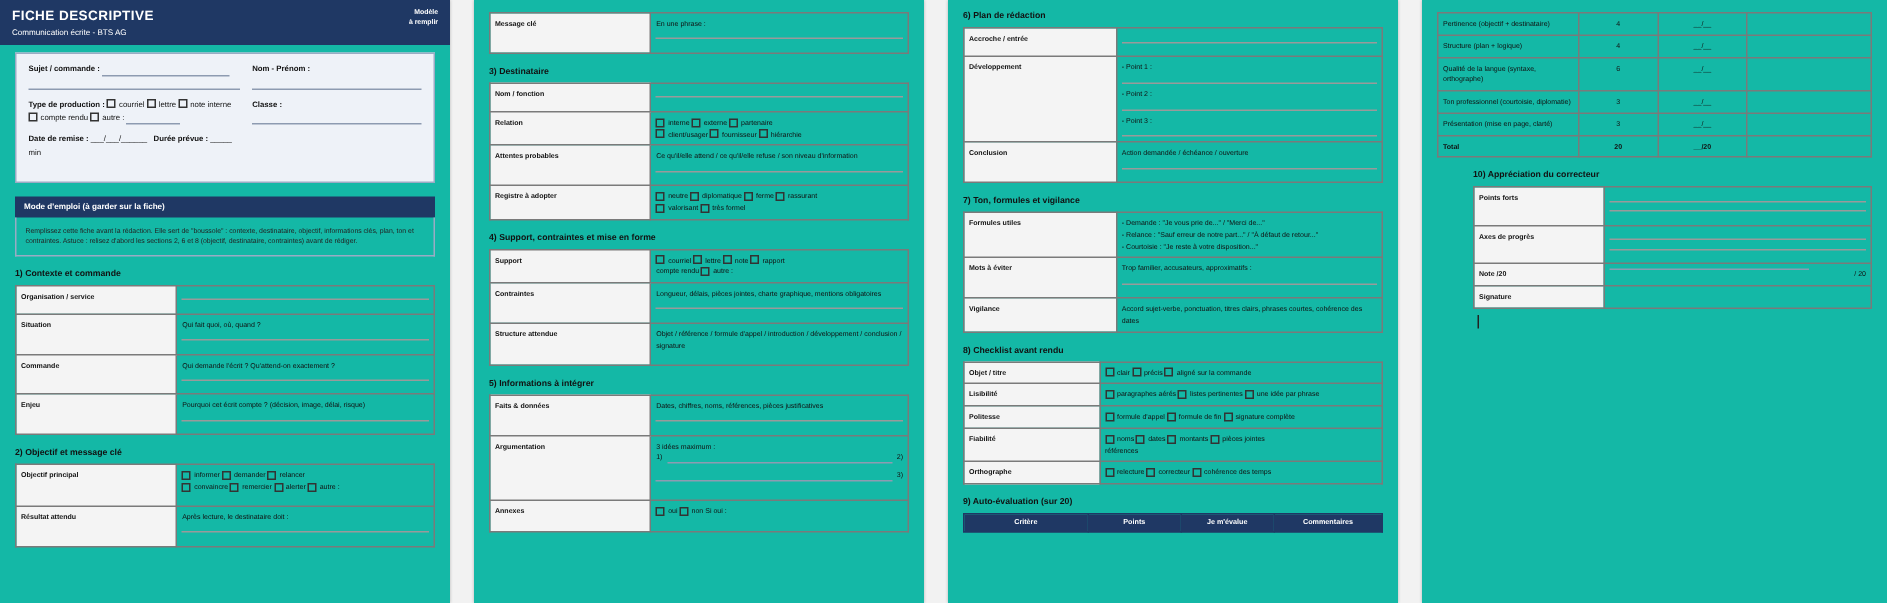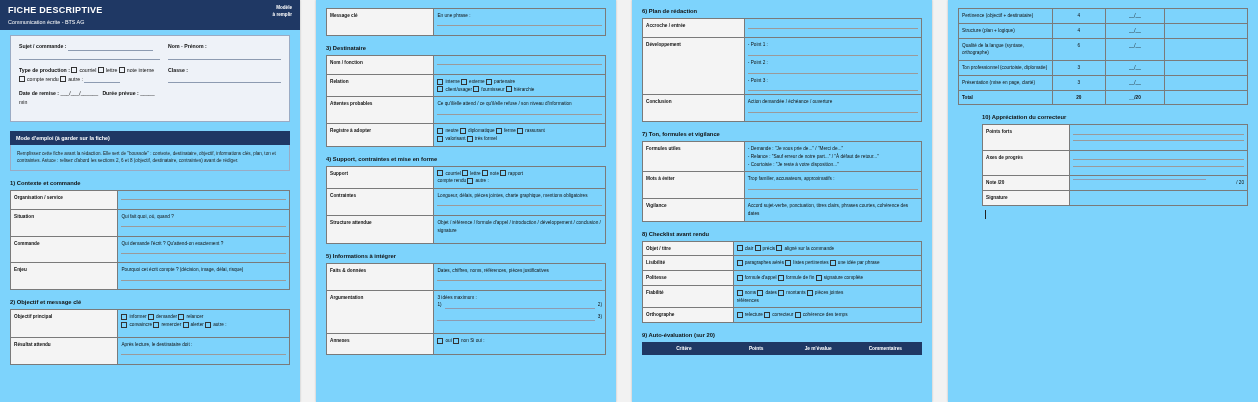--- a/index.html
+++ b/index.html
@@ -7,21 +7,21 @@
     width:1258px;height:402px;
     background:#f2f2f2;
     font-family:"Liberation Sans", sans-serif;
     font-size:5.2px;
     color:#111;
     overflow:hidden;
   }
   .page{
     position:absolute;
     top:0;
-    background:#7dd3fc;
+    background:#14b8a6;
     height:402px;
     box-shadow:0 0 2px rgba(0,0,0,.25);
     overflow:hidden;
   }
   #page1{left:0;width:300px;}
   #page2{left:316px;width:300px;}
   #page3{left:632px;width:300px;}
   #page4{left:948px;width:310px;}
 
   .pad{padding:6px 10px;}

